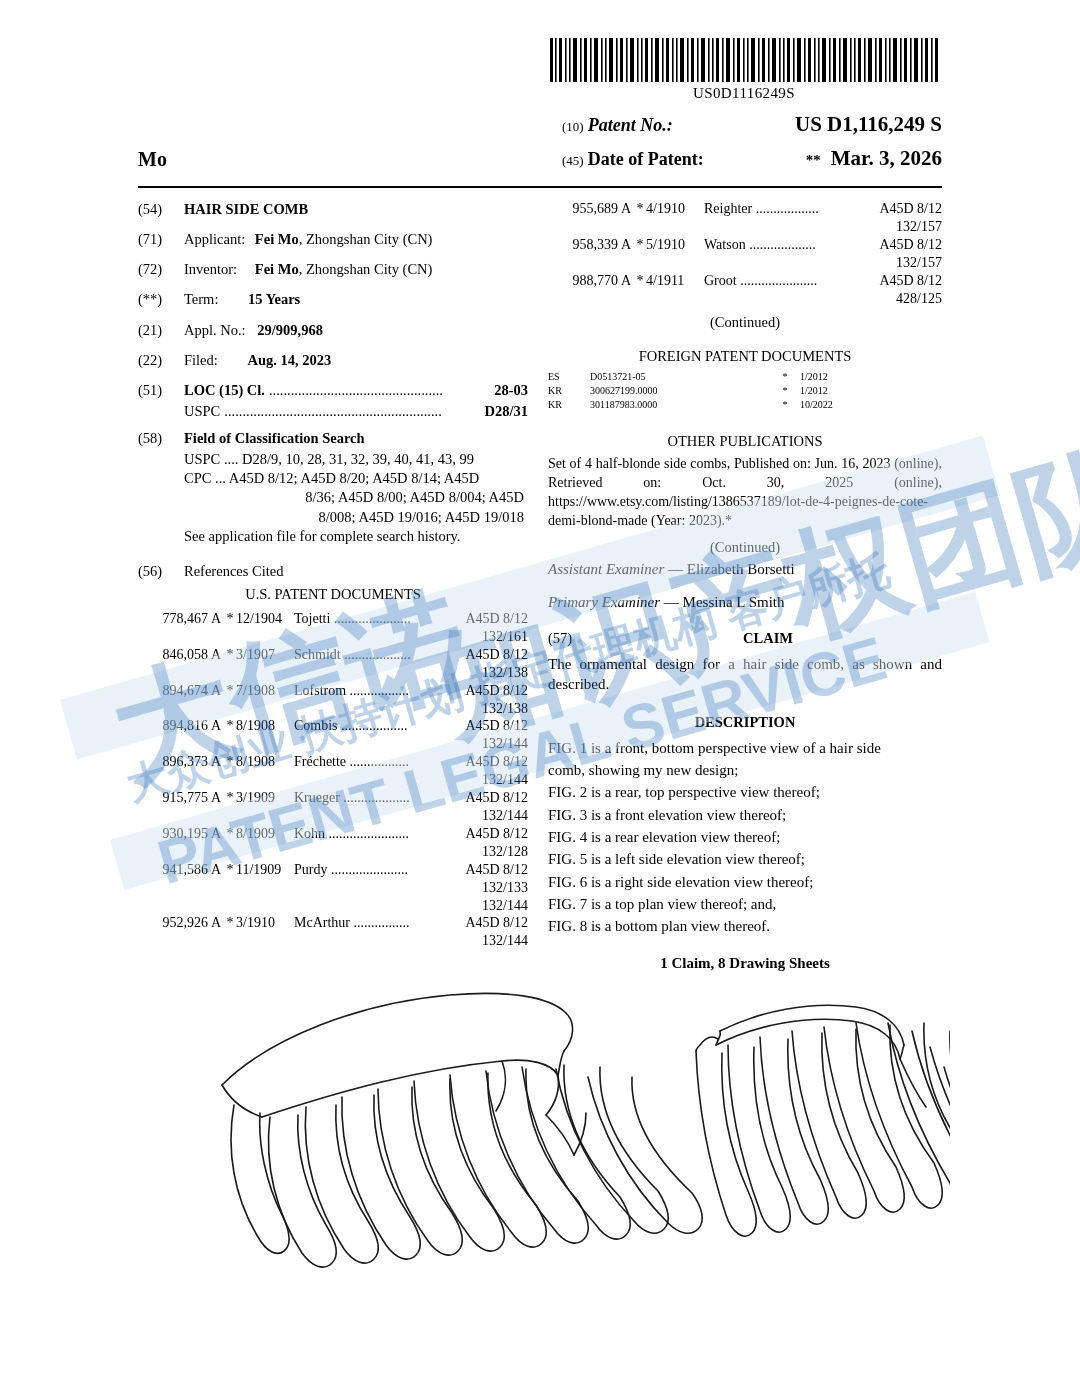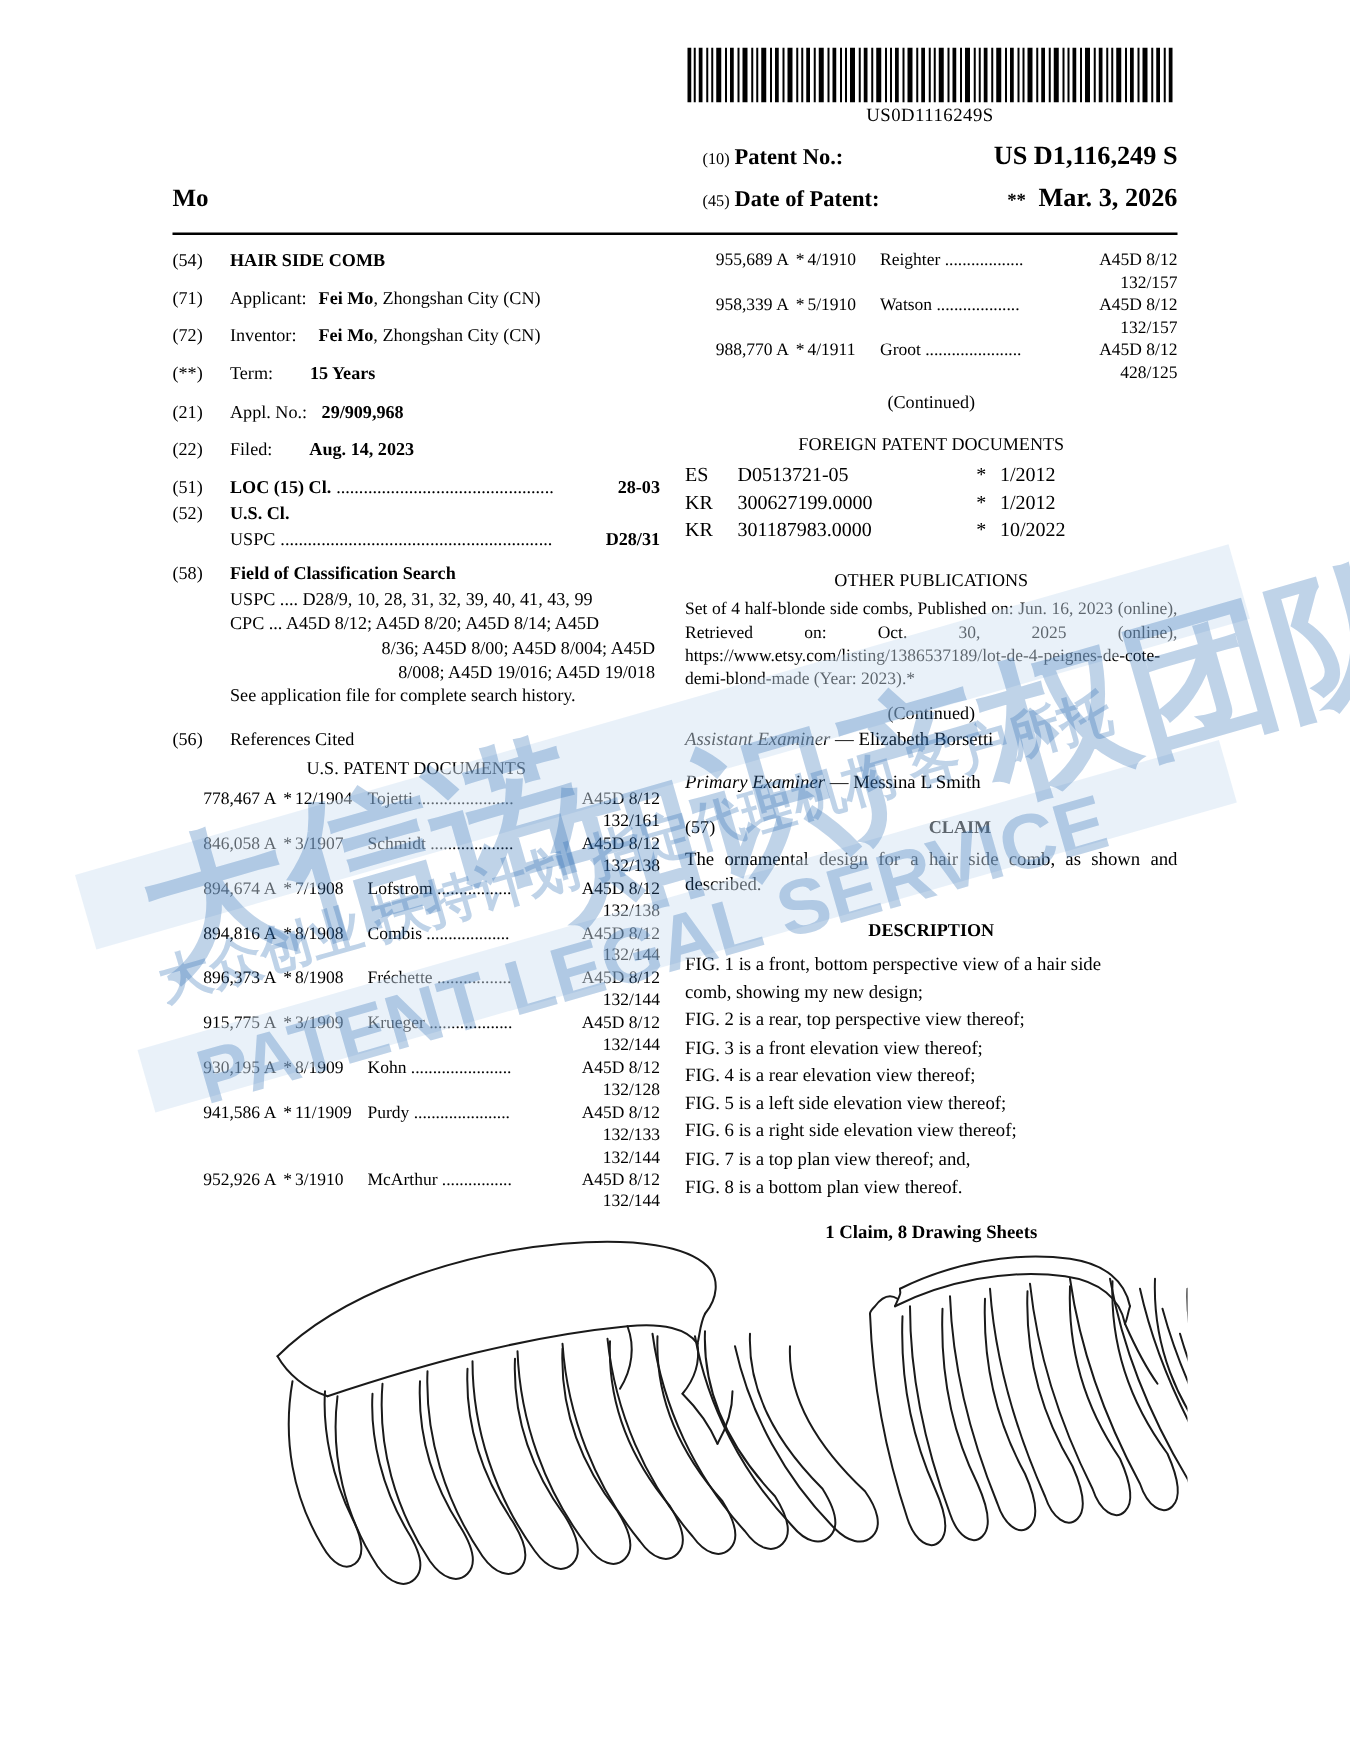--- a/index.html
+++ b/index.html
@@ -71,21 +71,21 @@
   td.num { text-align:right; width:70px; white-space:nowrap; }
   td.a { text-align:center; width:16px; }
   td.star { text-align:center; width:12px; }
   td.date { text-align:left; width:58px; white-space:nowrap; padding-left:4px;}
   td.name { text-align:left; padding-left:4px; }
   td.cls { text-align:right; white-space:nowrap; width:76px; }
   tr.sub td.cls { text-align:right; }
   .continued { text-align:center; margin-top:6px; }
 
   
-  table.fgn { border-collapse:collapse; font-size:16px; width:100%; }
+  table.fgn { border-collapse:collapse; font-size:10px; width:100%; }
   table.fgn td { padding:0 0 1px 0; }
   td.cc { width:42px; }
   td.docn { width:180px; }
   td.fstar { width:30px; text-align:center; }
   td.fdate { text-align:left; }
 
   .otherpub { font-size:14px; text-align:justify; line-height:1.34; margin-top:2px; }
   .exam { font-size:15px; margin-top:14px; }
   .exam i { font-style:italic; }
 
@@ -214,21 +214,21 @@
   </div>
 
   <div class="header">
     <div class="hdr-row">
       <div class="hdr-left">
         <div class="inventor-line">Mo</div>
       </div>
       <div class="hdr-right">
         <div class="pn-row">
           <span class="kind">(10)</span>
-          <span class="pn-label" style="margin-left:4px;">Patent No.:</span>
+          <span class="pn-label" style="margin-left:4px;font-style:italic;">Patent No.:</span>
           <span class="pn-val">US D1,116,249 S</span>
         </div>
         <div class="dt-row">
           <span class="kind">(45)</span>
           <span class="pn-label" style="margin-left:4px;">Date of Patent:</span>
           <span class="stars">**</span>
           <span class="dt-val">Mar. 3, 2026</span>
         </div>
       </div>
     </div>
@@ -284,24 +284,20 @@
 
     <div class="fld" style="margin-bottom:2px;">
       <div class="fld-code">(51)</div>
       <div class="fld-body" style="display:flex;">
         <span class="b">LOC (15) Cl.</span>
         <span class="dots" style="flex:1; overflow:hidden; white-space:nowrap; margin:0 4px;">................................................</span>
         <span class="b">28-03</span>
       </div>
     </div>
 
-    <div class="fld" style="margin-bottom:2px;">
-      <div class="fld-code">(52)</div>
-      <div class="fld-body b">U.S. Cl.</div>
-    </div>
     <div class="fld" style="margin-bottom:8px;justify-content:flex-end;">
       <div class="fld-code"></div>
       <div class="fld-body" style="display:flex;">
         <span>USPC</span>
         <span class="dots" style="flex:1; overflow:hidden; white-space:nowrap; margin:0 4px;">............................................................</span>
         <span class="b">D28/31</span>
       </div>
     </div>
 
     <div class="fld" style="margin-bottom:2px;">

